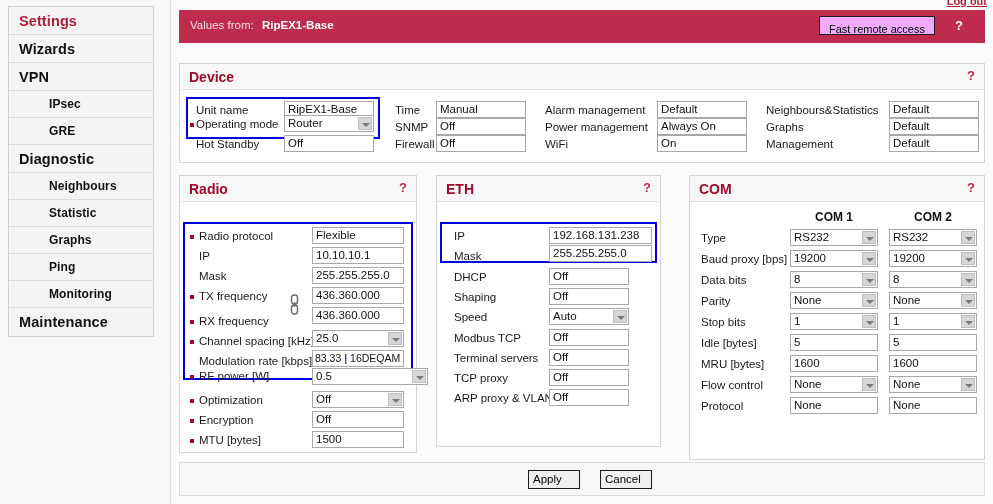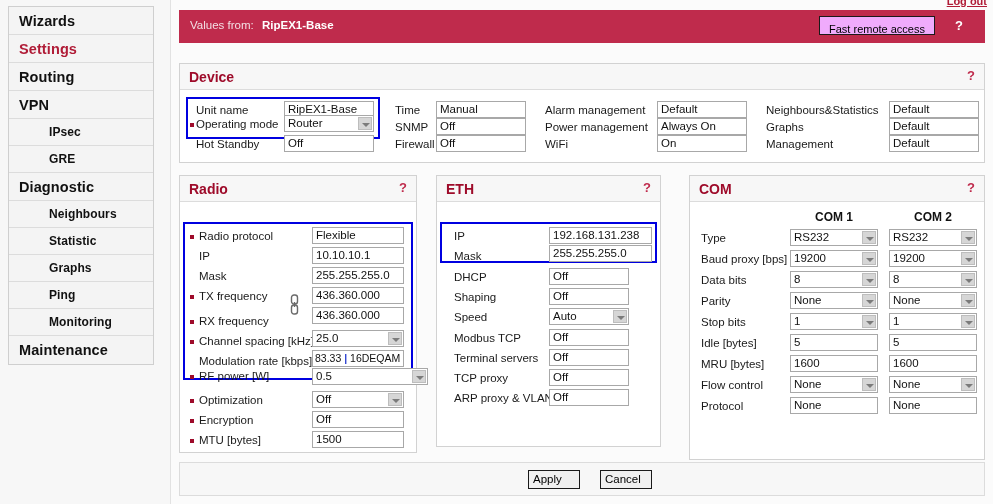--- a/index.html
+++ b/index.html
@@ -173,23 +173,22 @@
     cursor: pointer;
     padding: 0 4px;
   }
 </style>
 </head>
 <body>
 
 <div id="root">
 
   <div id="sidebar">
+    <div class="nav-item active"><span>Settings</span></div>
     <div class="nav-item"><span>Wizards</span></div>
-    <div class="nav-item active"><span>Settings</span></div>
-    <div class="nav-item"><span>Routing</span></div>
     <div class="nav-item"><span>VPN</span></div>
     <div class="nav-item sub"><span>IPsec</span></div>
     <div class="nav-item sub"><span>GRE</span></div>
     <div class="nav-item"><span>Diagnostic</span></div>
     <div class="nav-item sub"><span>Neighbours</span></div>
     <div class="nav-item sub"><span>Statistic</span></div>
     <div class="nav-item sub"><span>Graphs</span></div>
     <div class="nav-item sub"><span>Ping</span></div>
     <div class="nav-item sub"><span>Monitoring</span></div>
     <div class="nav-item"><span>Maintenance</span></div>

